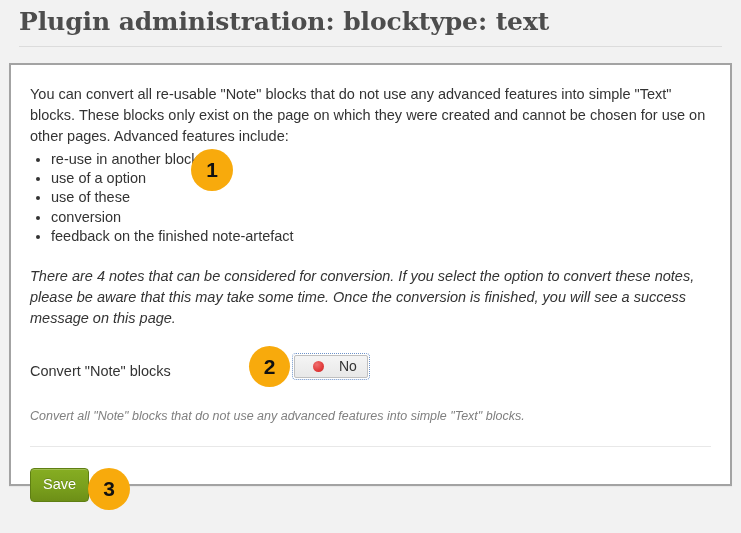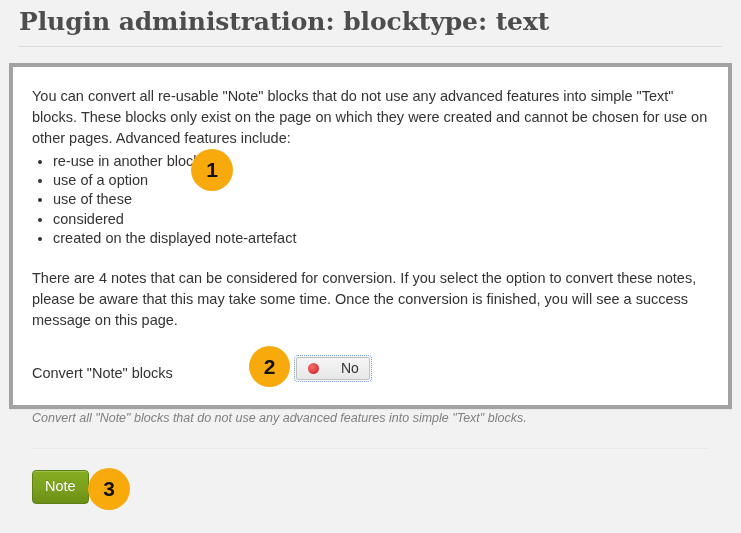--- a/index.html
+++ b/index.html
@@ -44,23 +44,23 @@
     height: 1px;
     background: #dcdcdc;
   }
 
   
   .panel {
     position: absolute;
     left: 9px;
     top: 63px;
     width: 723px;
-    height: 346px;
+    height: 423px;
     background: #ffffff;
-    border: 4px solid #a3a3a3;
+    border: 2px solid #a3a3a3;
     box-sizing: border-box;
     box-shadow: 0 1px 1px rgba(0,0,0,0.04);
   }
 
   .panel-inner {
     position: absolute;
     left: 19px;
     top: 19px;
     right: 19px;
   }
@@ -106,25 +106,25 @@
     white-space: nowrap;
   }
   .toggle-wrap {
     position: absolute;
     left: 264px;
     top: 0;
   }
   .toggle-btn {
     display: inline-flex;
     align-items: center;
-    gap: 22px;
+    gap: 15px;
     background: linear-gradient(to bottom, #f5f5f5 0%, #e8e8e8 100%);
     border: 1px solid #bfbfbf;
     border-radius: 2px;
-    padding: 3px 10px 3px 11px;
+    padding: 3px 10px 3px 18px;
     font-family: "Liberation Sans", sans-serif;
     font-size: 14px;
     color: #333333;
     cursor: pointer;
     outline: 1px dotted #6f93c9;
     outline-offset: 1px;
     line-height: 15px;
   }
   .toggle-dot {
     width: 11px;
@@ -194,42 +194,42 @@
 
 <div class="panel">
   <div class="panel-inner">
 
     <p class="intro-text">You can convert all re-usable "Note" blocks that do not use any advanced features into simple "Text" blocks. These blocks only exist on the page on which they were created and cannot be chosen for use on other pages. Advanced features include:</p>
 
     <ul class="feature-list">
       <li>re-use in another block</li>
       <li>use of a option</li>
       <li>use of these</li>
-      <li>considered</li>
-      <li>created on the displayed note-artefact</li>
+      <li>conversion</li>
+      <li>feedback on the finished note-artefact</li>
     </ul>
 
-    <p class="notes-text" style="margin-top:20px;">There are 4 notes that can be considered for conversion. If you select the option to convert these notes, please be aware that this may take some time. Once the conversion is finished, you will see a success message on this page.</p>
+    <p class="notes-text" style="margin-top:20px;font-style:italic;">There are 4 notes that can be considered for conversion. If you select the option to convert these notes, please be aware that this may take some time. Once the conversion is finished, you will see a success message on this page.</p>
 
     <div class="form-row" style="margin-top:26px;">
       <span class="form-label">Convert "Note" blocks</span>
       <span class="toggle-wrap">
         <button class="toggle-btn">
           <span class="toggle-dot"></span>
           <span>No</span>
         </button>
       </span>
     </div>
 
     <p class="help-text" style="margin-top:19px;">Convert all "Note" blocks that do not use any advanced features into simple "Text" blocks.</p>
 
     <hr class="form-rule" style="margin-top:21px;">
 
     <div style="margin-top:21px;">
-      <button class="save-btn">Note</button>
+      <button class="save-btn">Save</button>
     </div>
 
   </div>
 </div>
 
 <div class="badge badge-1">1</div>
 <div class="badge badge-2">2</div>
 <div class="badge badge-3">3</div>
 
 </body></html>

